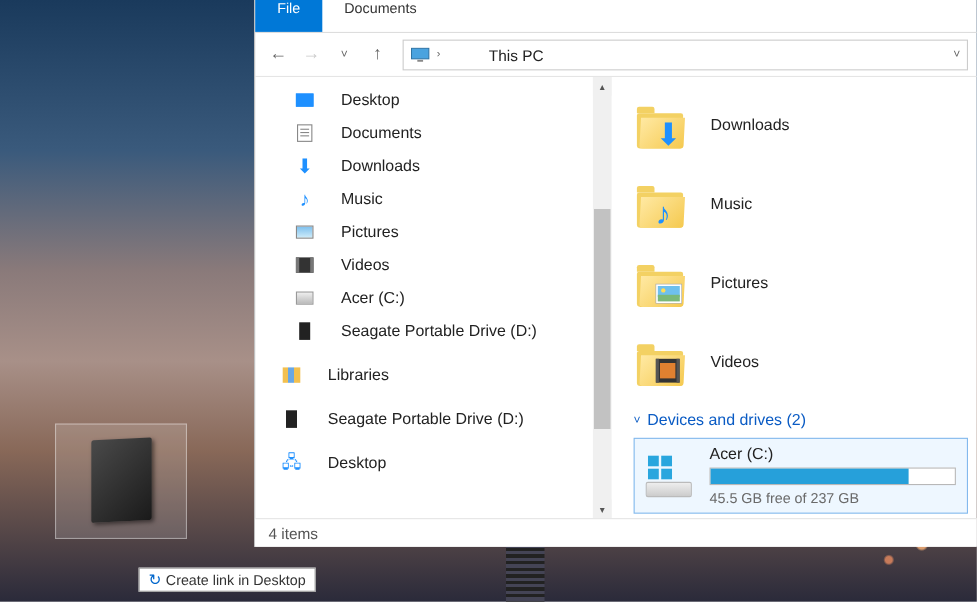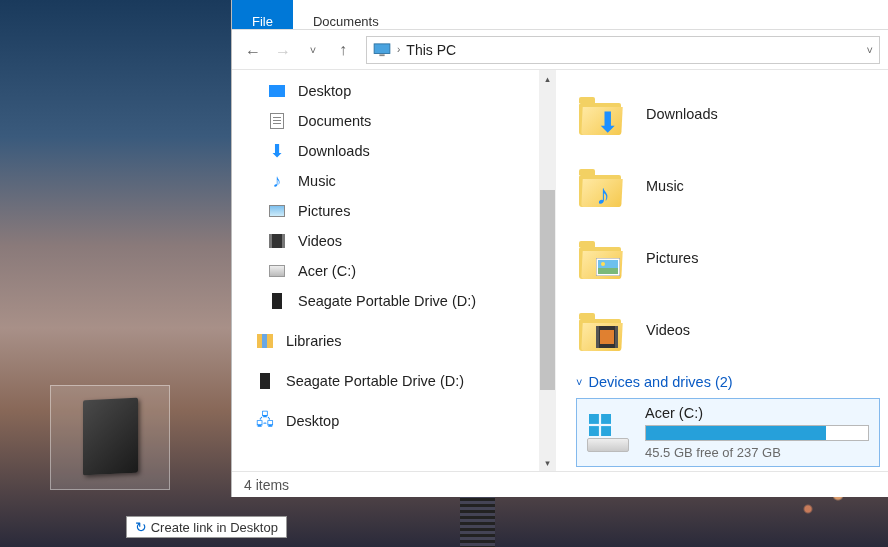--- a/index.html
+++ b/index.html
@@ -12,42 +12,42 @@
 
   
   .drag-tip { position: absolute; left: 126px; top: 516px; background: #fff; border: 1px solid #999; padding: 2px 8px; font-size: 13px; display: flex; align-items: center; gap: 4px; color: #333; }
   .drag-tip .link-icon { color: #0066cc; font-size: 14px; }
 
   
   .explorer { position: absolute; left: 231px; top: 0; right: 0; height: 497px; background: #fff; display: flex; flex-direction: column; border-left: 1px solid #bbb; }
 
   
   .ribbon { display: flex; height: 30px; border-bottom: 1px solid #ddd; align-items: stretch; }
-  .ribbon-tab { padding: 0 20px; font-size: 13px; display: flex; align-items: flex-end; color: #333; cursor: pointer; }
+  .ribbon-tab { padding: 0 20px; font-size: 13px; display: flex; align-items: flex-start; color: #333; cursor: pointer; }
   .ribbon-tab.active { background: #0078d7; color: #fff; }
 
   
   .navbar { display: flex; height: 40px; align-items: center; padding: 0 8px; border-bottom: 1px solid #e5e5e5; gap: 4px; }
   .nav-btn { width: 26px; height: 26px; display: flex; align-items: center; justify-content: center; color: #666; font-size: 16px; cursor: pointer; }
   .nav-btn.disabled { color: #ccc; }
   .addr-bar { flex: 1; height: 28px; border: 1px solid #ccc; display: flex; align-items: center; padding: 0 6px; gap: 6px; margin-left: 6px; position: relative; }
   .addr-bar .pc-icon { width: 18px; height: 14px; display: inline-block; }
   .addr-bar .chev { color: #666; font-size: 10px; }
-  .addr-bar .loc { font-size: 14px; color: #222; }
+  .addr-bar .loc { font-size: 14px; color: #222; margin-left: 38px; }
   .addr-bar .dd { position: absolute; right: 6px; color: #666; font-size: 11px; }
 
   
   .body { flex: 1; display: flex; overflow: hidden; }
   .nav-pane { width: 324px; position: relative; padding-top: 6px; }
   .nav-pane .scroll-track { position: absolute; right: 0; top: 0; bottom: 0; width: 17px; background: #f0f0f0; }
   .nav-pane .scroll-thumb { position: absolute; right: 1px; top: 120px; width: 15px; height: 200px; background: #c2c2c2; }
   .nav-pane .scroll-arrow { position: absolute; right: 0; width: 17px; height: 17px; background: #f0f0f0; display:flex; align-items:center; justify-content:center; font-size:9px; color:#555;}
   .nav-pane .sa-top { top:0; } .nav-pane .sa-bot { bottom:0; }
 
-  .tree-item { display: flex; align-items: center; height: 30px; padding-left: 36px; gap: 12px; font-size: 14.5px; color: #222; cursor: pointer; }
+  .tree-item { display: flex; align-items: center; height: 30px; padding-left: 36px; gap: 24px; font-size: 14.5px; color: #222; cursor: pointer; }
   .tree-item.lvl0 { padding-left: 24px; align-items: center; }
   .tree-spacer { height: 10px; }
   .tree-icon { width: 18px; height: 18px; display: flex; align-items: center; justify-content: center; flex-shrink: 0; }
 
   .content { flex: 1; padding: 8px 8px 0 20px; overflow: hidden; position: relative; }
   .folder-row { display: flex; align-items: center; height: 72px; gap: 20px; cursor: pointer; }
   .folder-ico { width: 50px; height: 50px; position: relative; }
   .folder-back { position:absolute; bottom:4px; left:3px; width:42px; height:32px; background:#f3d163; border-radius:2px 2px 3px 3px; }
   .folder-tab { position:absolute; bottom:36px; left:3px; width:16px; height:6px; background:#f3d163; border-radius:2px 2px 0 0; }
   .folder-front { position:absolute; bottom:4px; left:6px; width:40px; height:28px; background:linear-gradient(135deg,#ffe9a3,#f5c94f); border-radius:0 0 3px 3px; transform:skewX(-3deg);}

